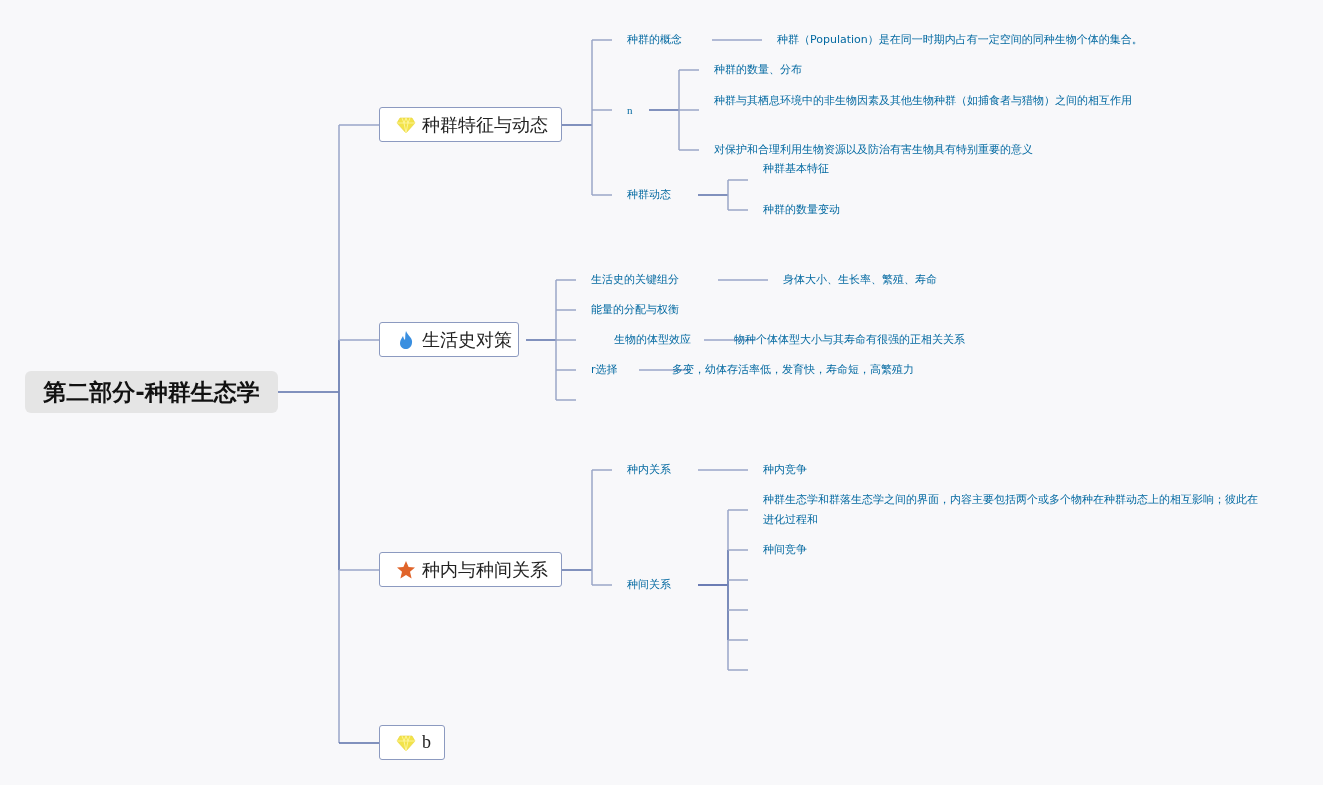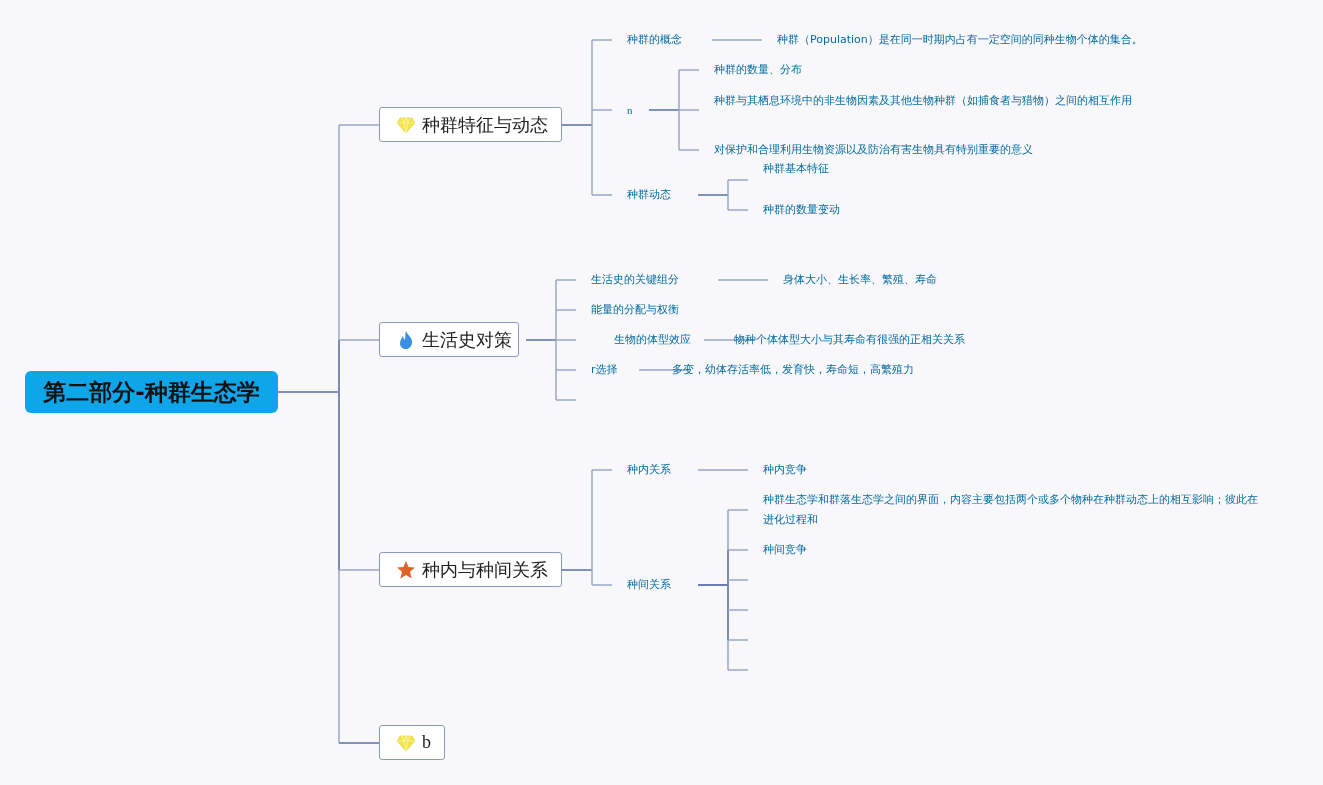--- a/index.html
+++ b/index.html
@@ -1,20 +1,20 @@
 <!DOCTYPE html>
 <html><head>
 <meta charset="utf-8">
 <style>
   html, body { margin:0; padding:0; }
   body { width:1323px; height:785px; background:#f8f8fa; position:relative; overflow:hidden;
          font-family:"DejaVu Sans","Liberation Sans",sans-serif; color:#222; }
   #lines { position:absolute; left:0; top:0; width:1323px; height:785px; }
   .node { position:absolute; white-space:nowrap; }
-  .root { left:25px; top:371px; width:253px; height:42px; background:#0ea5e9; border-radius:6px;
+  .root { left:25px; top:371px; width:253px; height:42px; background:#e5e5e5; border-radius:6px;
           display:flex; align-items:center; justify-content:center; font-size:23px; font-weight:bold; color:#111; }
   .main { height:35px; background:#fff; border:1.5px solid #8c9ac0; border-radius:3px; box-sizing:border-box;
           display:flex; align-items:center; padding-left:16px; font-size:18px; color:#222; }
   .main .ic { width:20px; height:20px; margin-right:6px; display:inline-block; }
   .sub { font-size:11px; color:#0369a1; line-height:20px; }
   .sub.wrap { white-space:normal; }
   .ser { font-family:"Liberation Serif","DejaVu Serif",serif; }
 </style>
 </head>
 <body>

